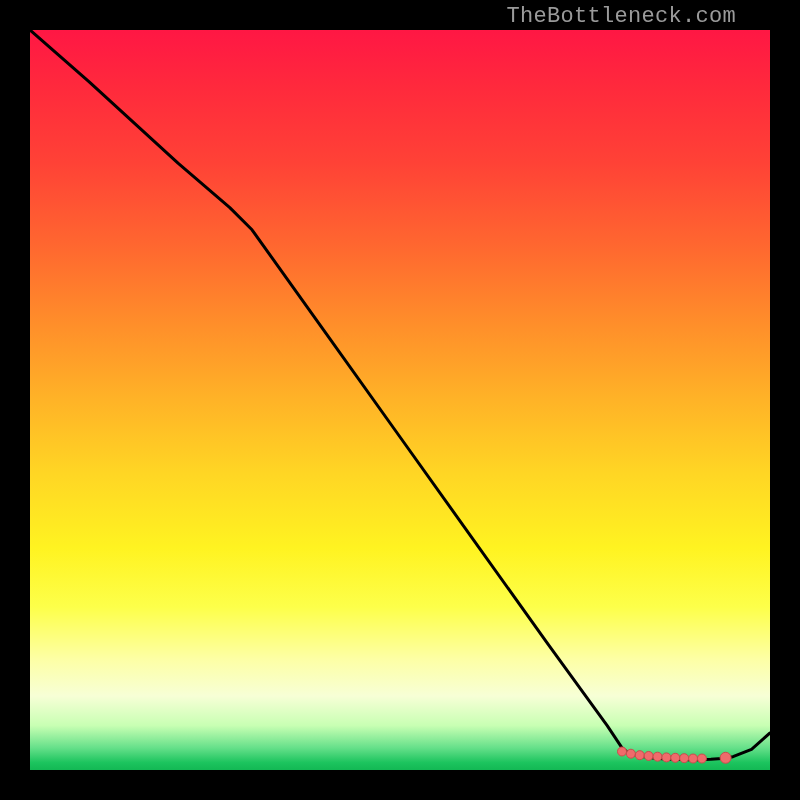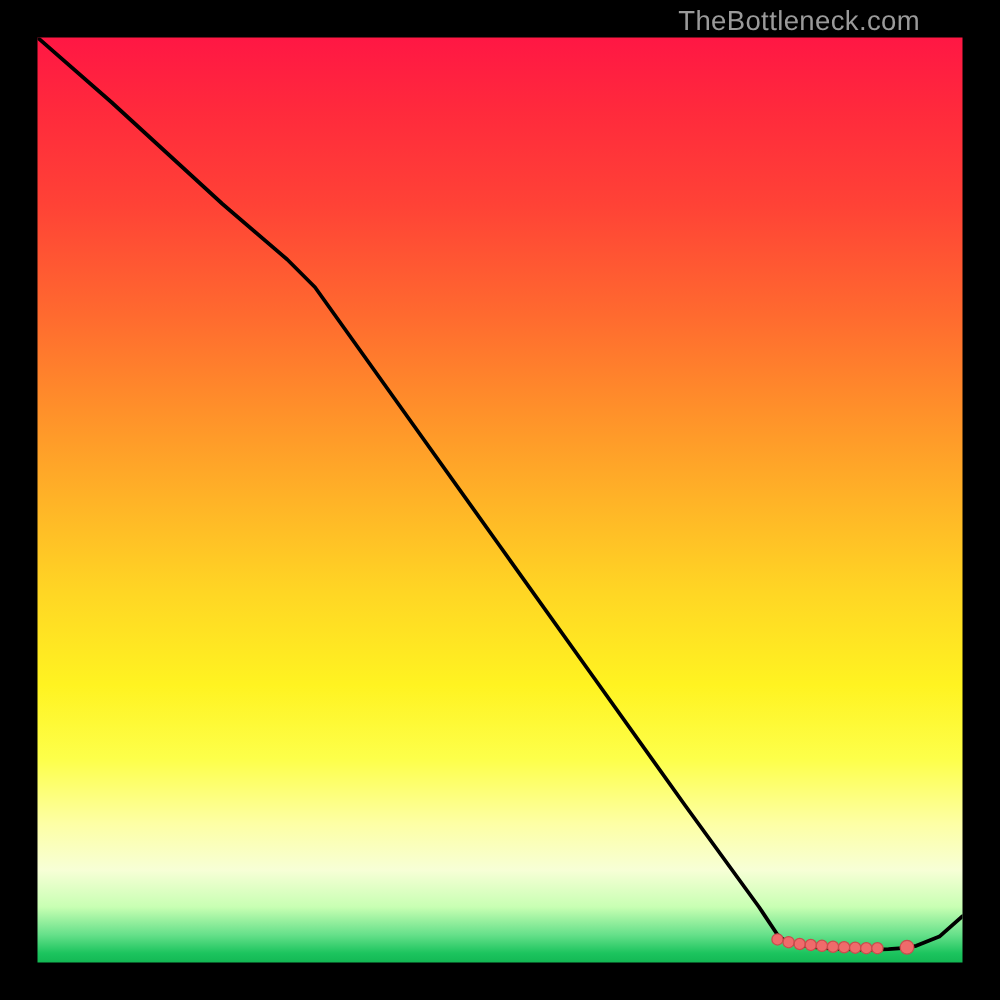--- a/index.html
+++ b/index.html
@@ -9,20 +9,21 @@
     height: 800px;
     background: #000;
     overflow: hidden;
     font-family: Arial, Helvetica, sans-serif;
   }
   .stage {
     position: relative;
     width: 748px;
     height: 800px;
     background: #000;
+    font-family: Liberation Mono, monospace;
   }
   .plot {
     position: absolute;
     left: 30px;
     top: 30px;
     width: 740px;
     height: 740px;
   }
   .gradient {
     position: absolute;

